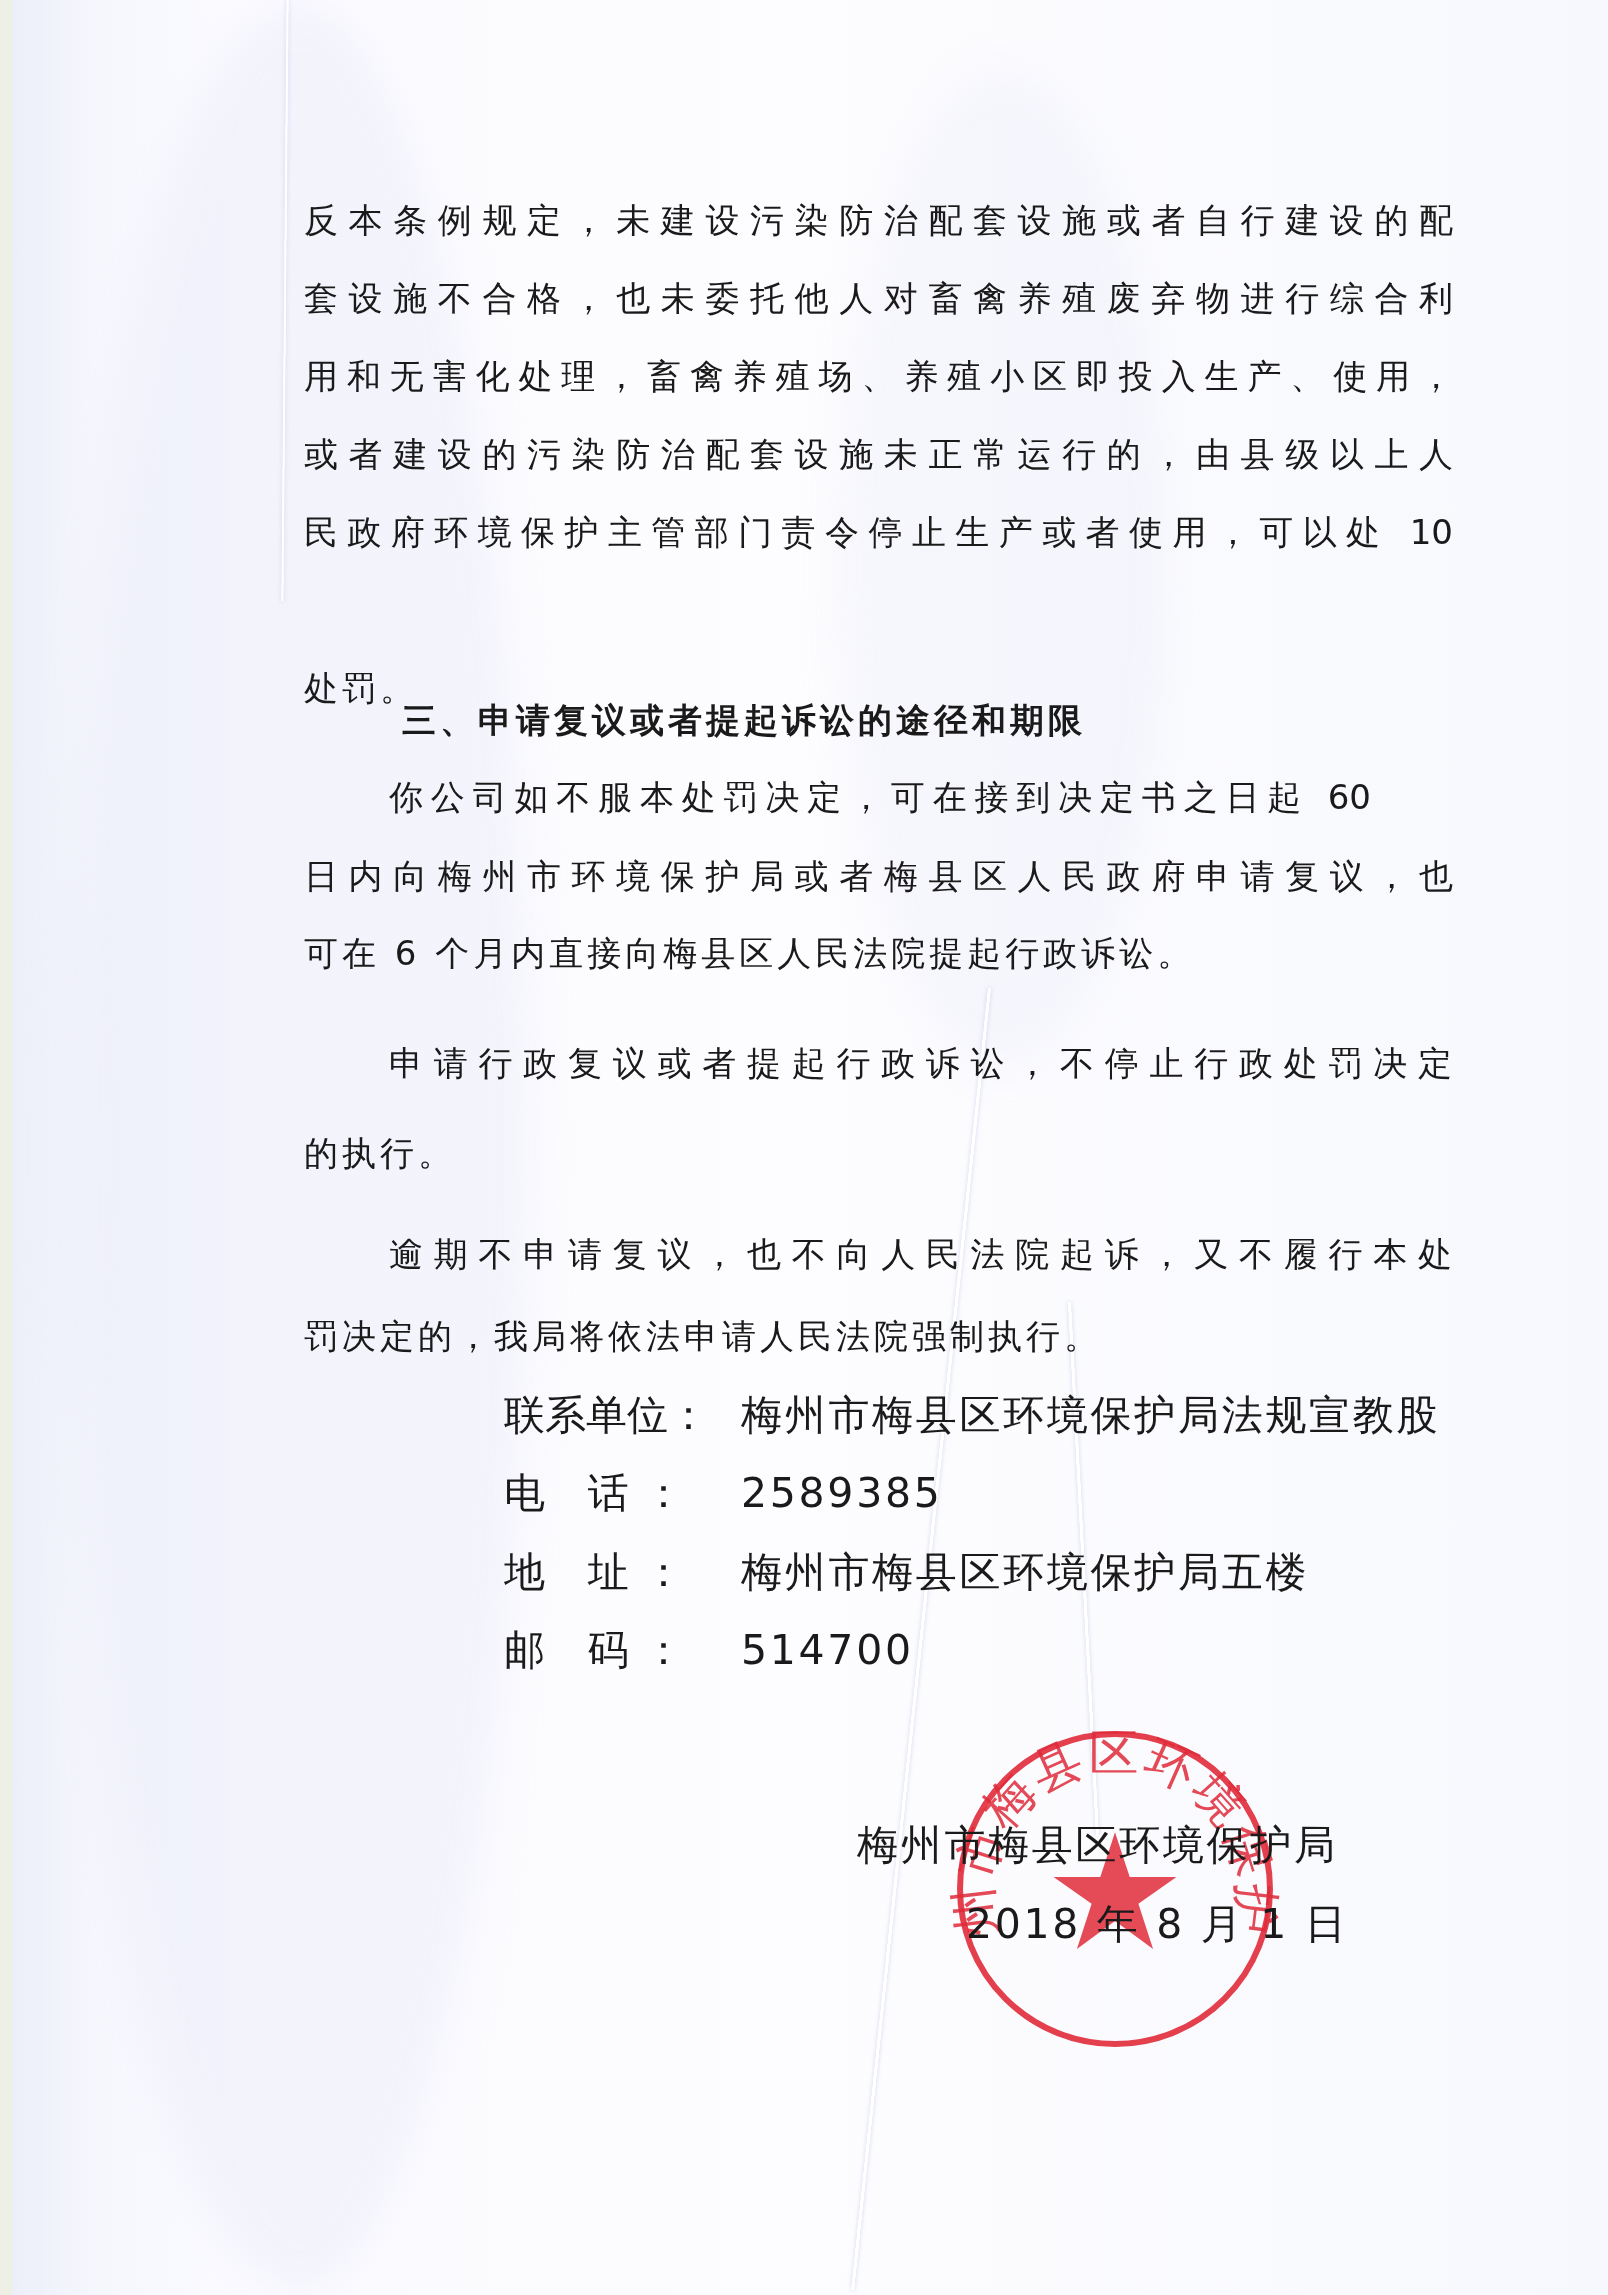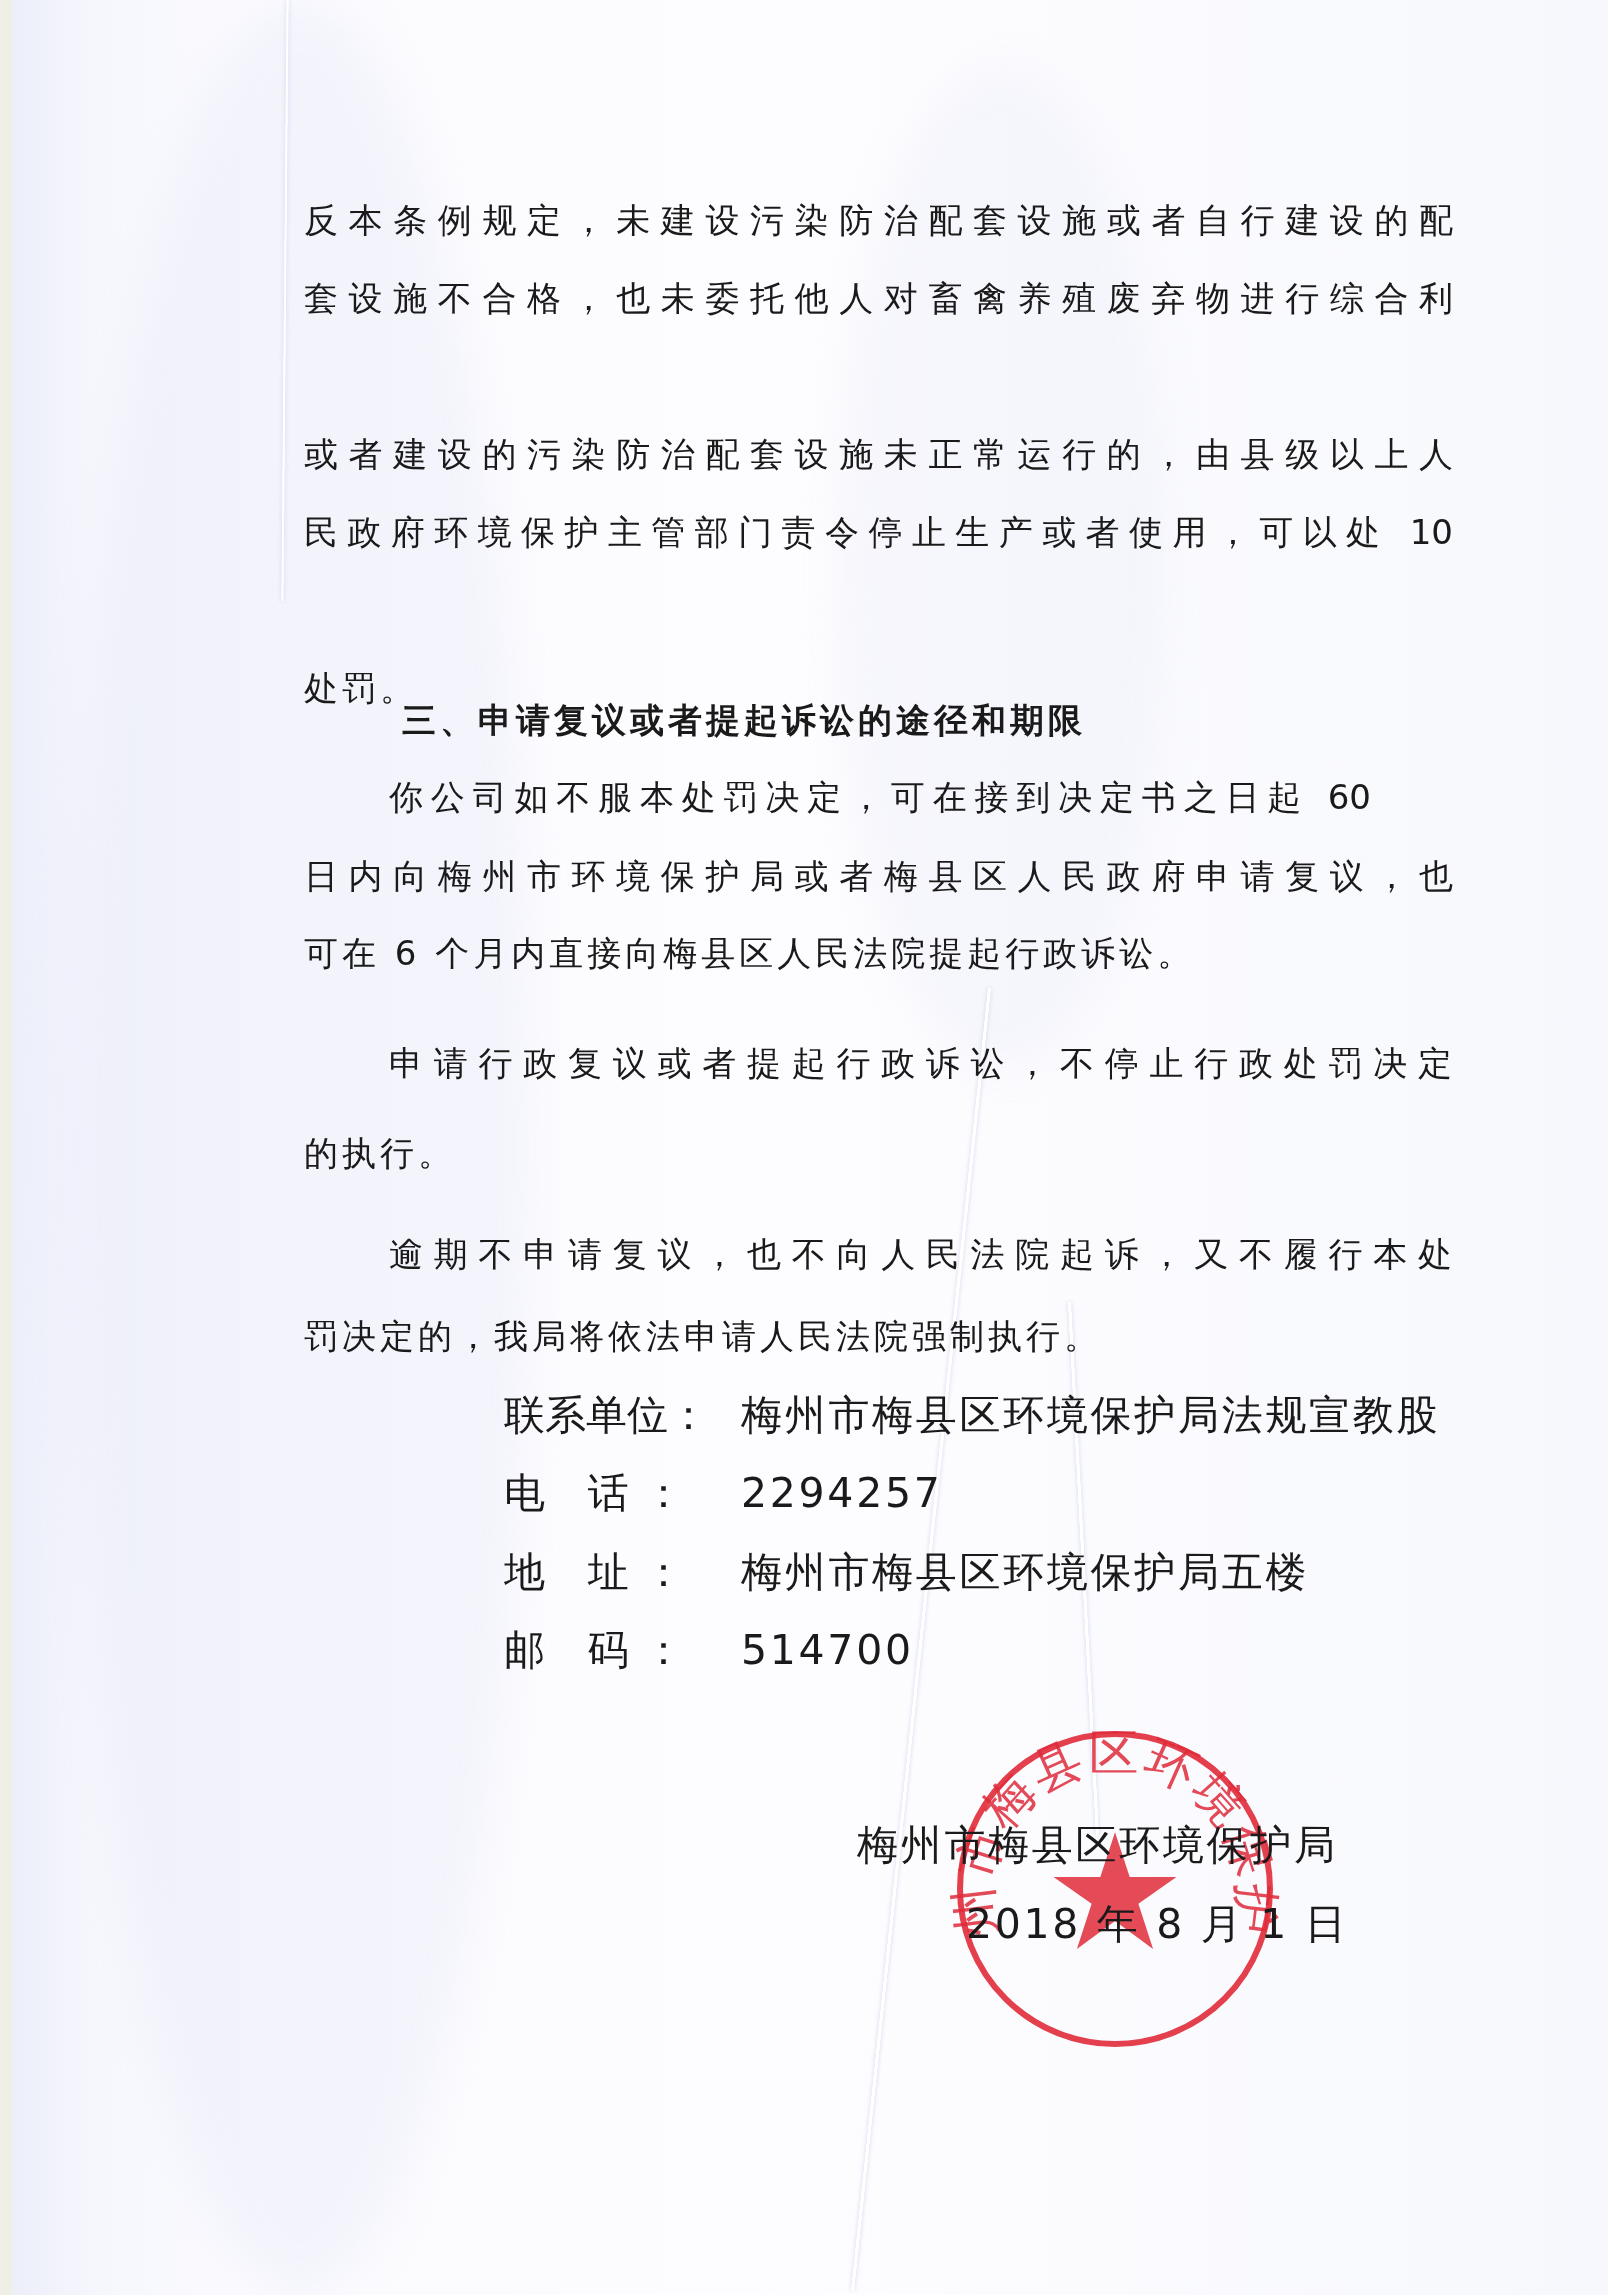--- a/index.html
+++ b/index.html
@@ -43,20 +43,23 @@
   <div class="shade" style="left:835px;top:67px;width:334px;height:1002px;opacity:.4"></div>
   <div class="crease" style="left:284px;top:0;width:2px;height:601px;transform:rotate(0.5deg)"></div>
   <div class="crease" style="left:988px;top:988px;width:2.7px;height:1309px;transform:rotate(6deg);transform-origin:top"></div>
   <div class="crease" style="left:1082px;top:1302px;width:2.7px;height:534px;transform:rotate(-3deg)"></div>
 
   <div class="line" style="top:196px">
       <span class="t">反本条例规定，未建设污染防治配套设施或者自行建设的配</span>
     </div>
   <div class="line" style="top:274px">
       <span class="t">套设施不合格，也未委托他人对畜禽养殖废弃物进行综合利</span>
+    </div>
+  <div class="line" style="top:352px">
+      <span class="t">用和无害化处理，畜禽养殖场、养殖小区即投入生产、使用，</span>
     </div>
   <div class="line" style="top:430px">
       <span class="t">或者建设的污染防治配套设施未正常运行的，由县级以上人</span>
     </div>
   <div class="line" style="top:508px">
       <span class="t">民政府环境保护主管部门责令停止生产或者使用，可以处 10</span>
     </div>
   <div class="line last" style="top:664px">
       <span class="t">处罚。</span>
     </div>
@@ -100,21 +103,21 @@
     <div class="c-value">梅州市梅县区环境保护局法规宣教股</div>
   </div>
   <div class="contact" style="top:1469px;left:0;width:1609px;height:48px">
     <div class="c-label">
       <span>电</span>
         <span></span>
         <span></span>
         <span>话</span>
         <span>：</span>
     </div>
-    <div class="c-value">2294257</div>
+    <div class="c-value">2589385</div>
   </div>
   <div class="contact" style="top:1548px;left:0;width:1609px;height:48px">
     <div class="c-label">
       <span>地</span>
         <span></span>
         <span></span>
         <span>址</span>
         <span>：</span>
     </div>
     <div class="c-value">梅州市梅县区环境保护局五楼</div>

